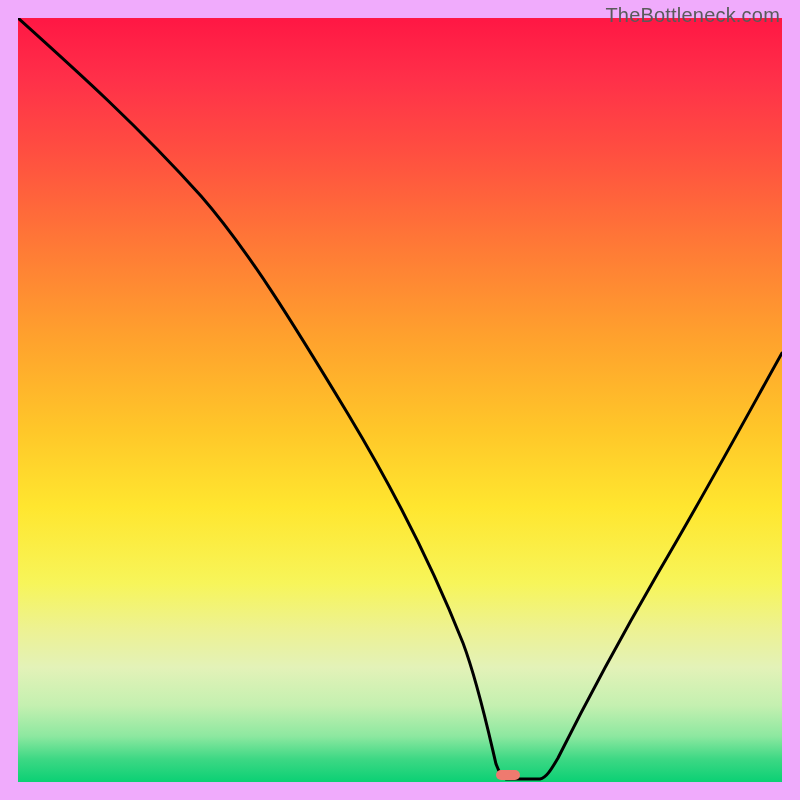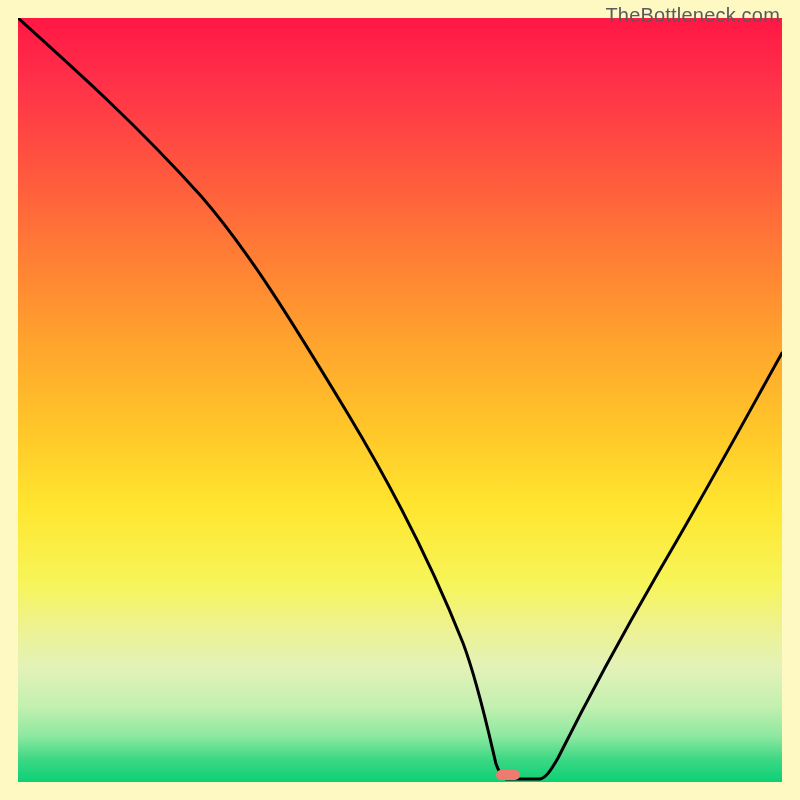--- a/index.html
+++ b/index.html
@@ -1,16 +1,16 @@
 <!DOCTYPE html>
 <html><head>
 <meta charset="utf-8">
 <style>
 html,body{margin:0;padding:0;width:800px;height:800px;overflow:hidden;background:#000;font-family:Arial,Helvetica,sans-serif}
-.outer{position:absolute;inset:0;background:#fef9c3}
+.outer{position:absolute;inset:0;background:#f0abfc}
 .plot{position:absolute;left:18px;top:18px;width:764px;height:764px;
   background:linear-gradient(to bottom,
     #ff1744 0%,
     #ff3049 8%,
     #ff5040 18%,
     #ff7a36 30%,
     #ffa22d 42%,
     #ffc729 54%,
     #ffe62f 64%,
     #f7f55a 74%,

